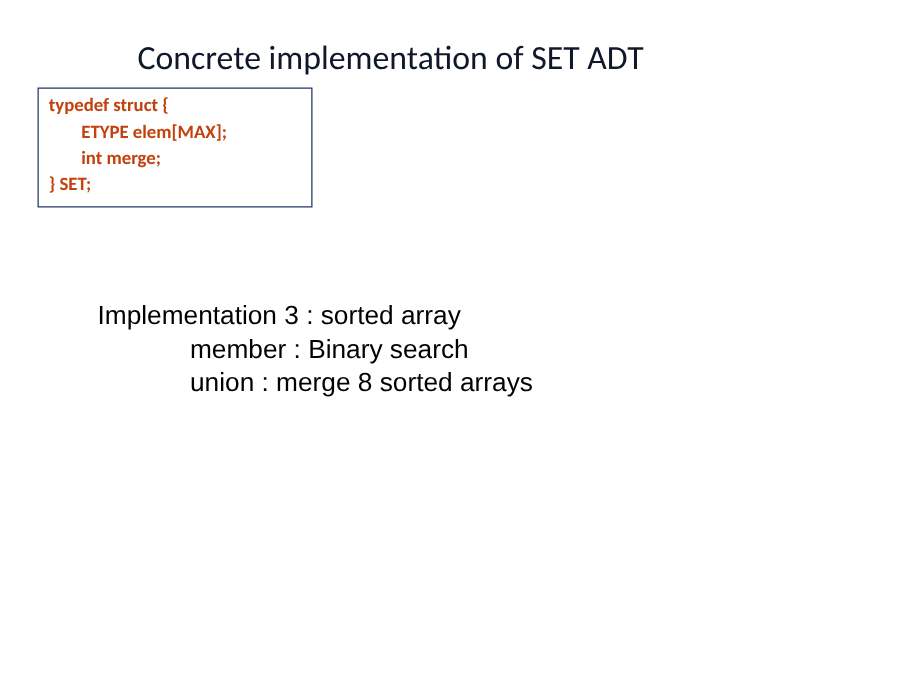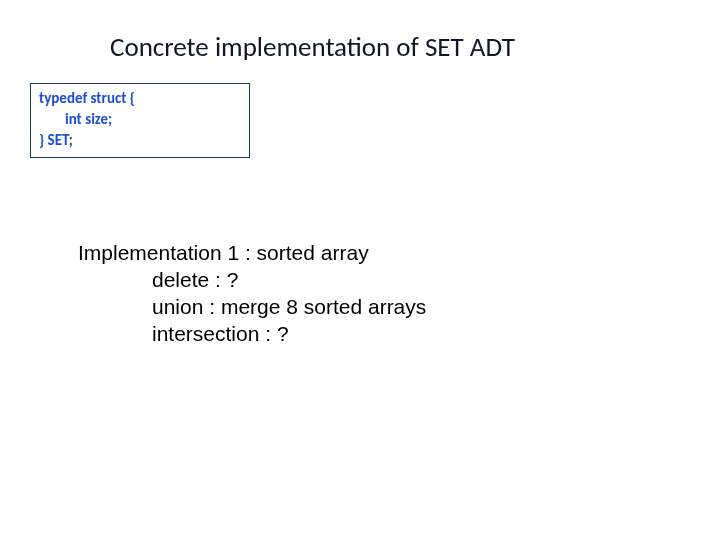--- a/index.html
+++ b/index.html
@@ -16,29 +16,29 @@
     position: absolute;
     top: 14px;
     left: 110px;
     font-size: 27px;
     color: #0f172a;
     font-weight: 400;
     margin-top: 16px;
   }
   .codebox {
     position: absolute;
-    top: 83px;
+    top: 70px;
     left: 30px;
     width: 202px;
     border: 1px solid #203864;
     padding: 4px 8px 6px 8px;
     font-size: 15px;
     font-weight: 700;
     line-height: 1.4;
-    color: #1d4ed8;
+    color: #c2410c;
   }
   .codebox .indent {
     padding-left: 26px;
     display: block;
   }
   .body-text {
     position: absolute;
     top: 240px;
     left: 78px;
     font-family: Arial, sans-serif;
@@ -51,22 +51,22 @@
     display: block;
   }
 </style>
 </head>
 <body>
 
 <div class="title">Concrete implementation of SET ADT</div>
 
 <div class="codebox">
   <span>typedef struct {</span><br>
-  <span class="indent">int size;</span>
+  <span class="indent">ETYPE elem[MAX];</span>
+  <span class="indent">int merge;</span>
   <span>} SET;</span>
 </div>
 
 <div class="body-text">
-  <span>Implementation 1 : sorted array</span><br>
-  <span class="indent">delete : ?</span>
+  <span>Implementation 3 : sorted array</span><br>
+  <span class="indent">member : Binary search</span>
   <span class="indent">union : merge 8 sorted arrays</span>
-  <span class="indent">intersection : ?</span>
 </div>
 
 </body></html>

